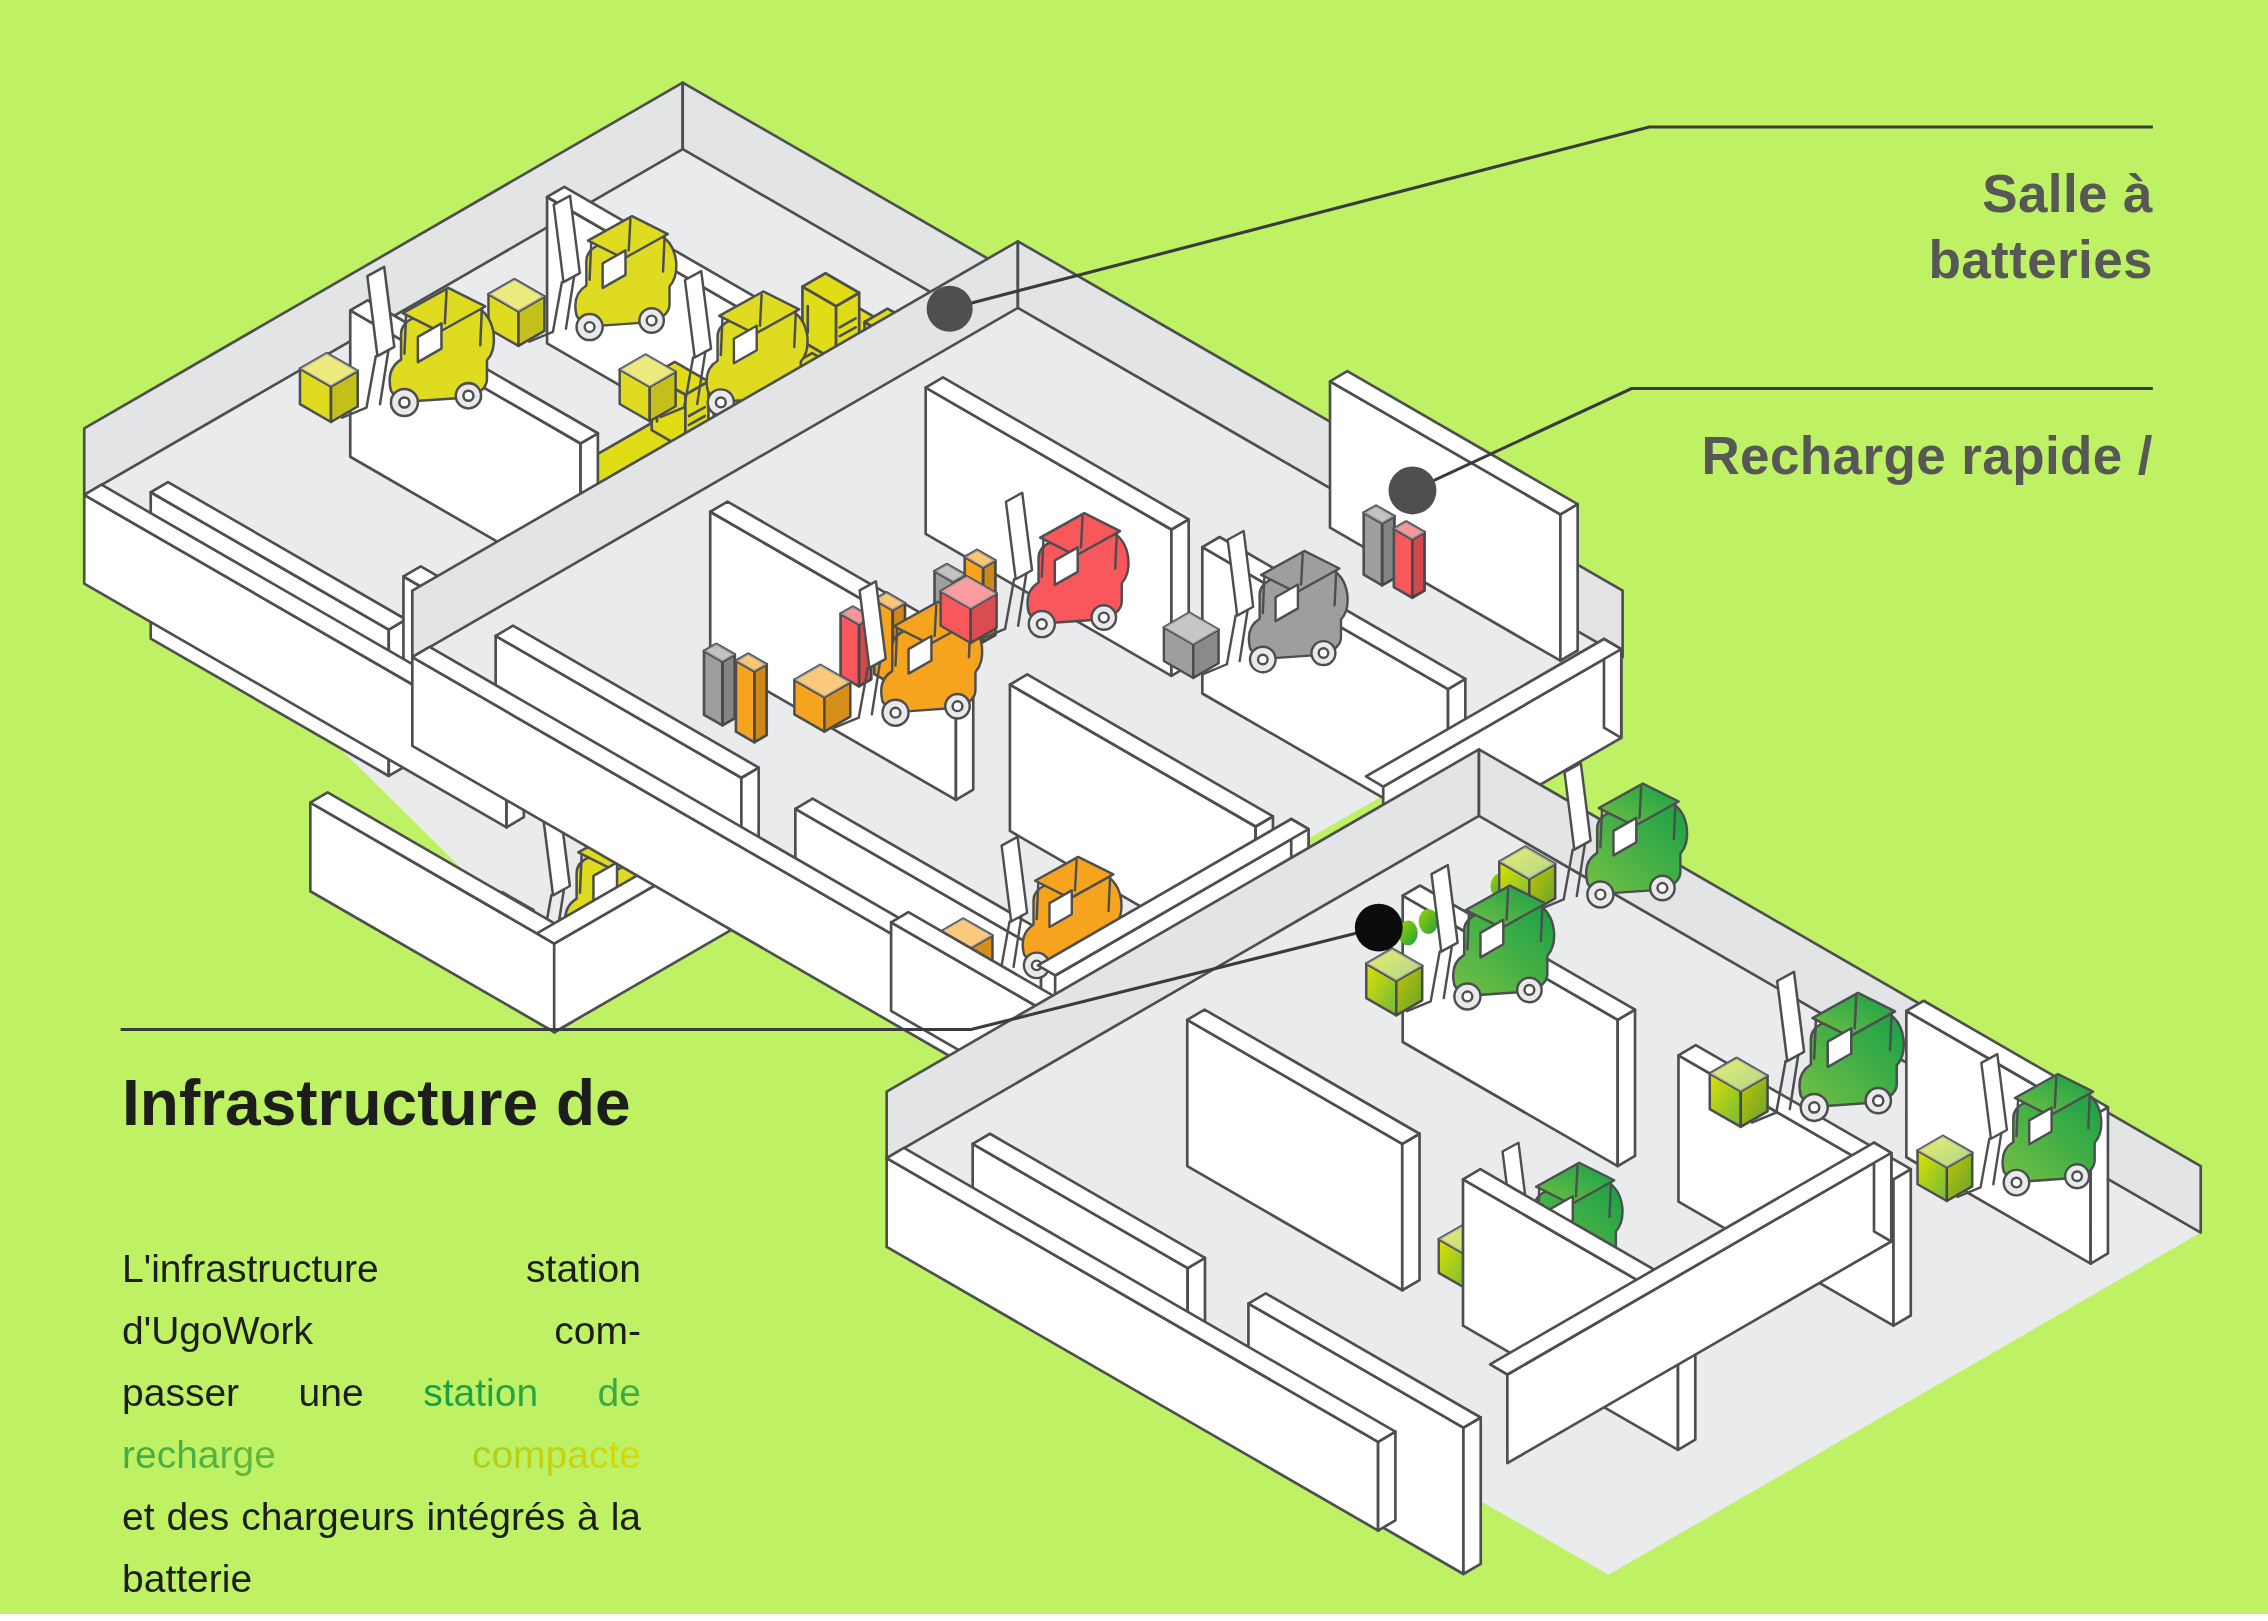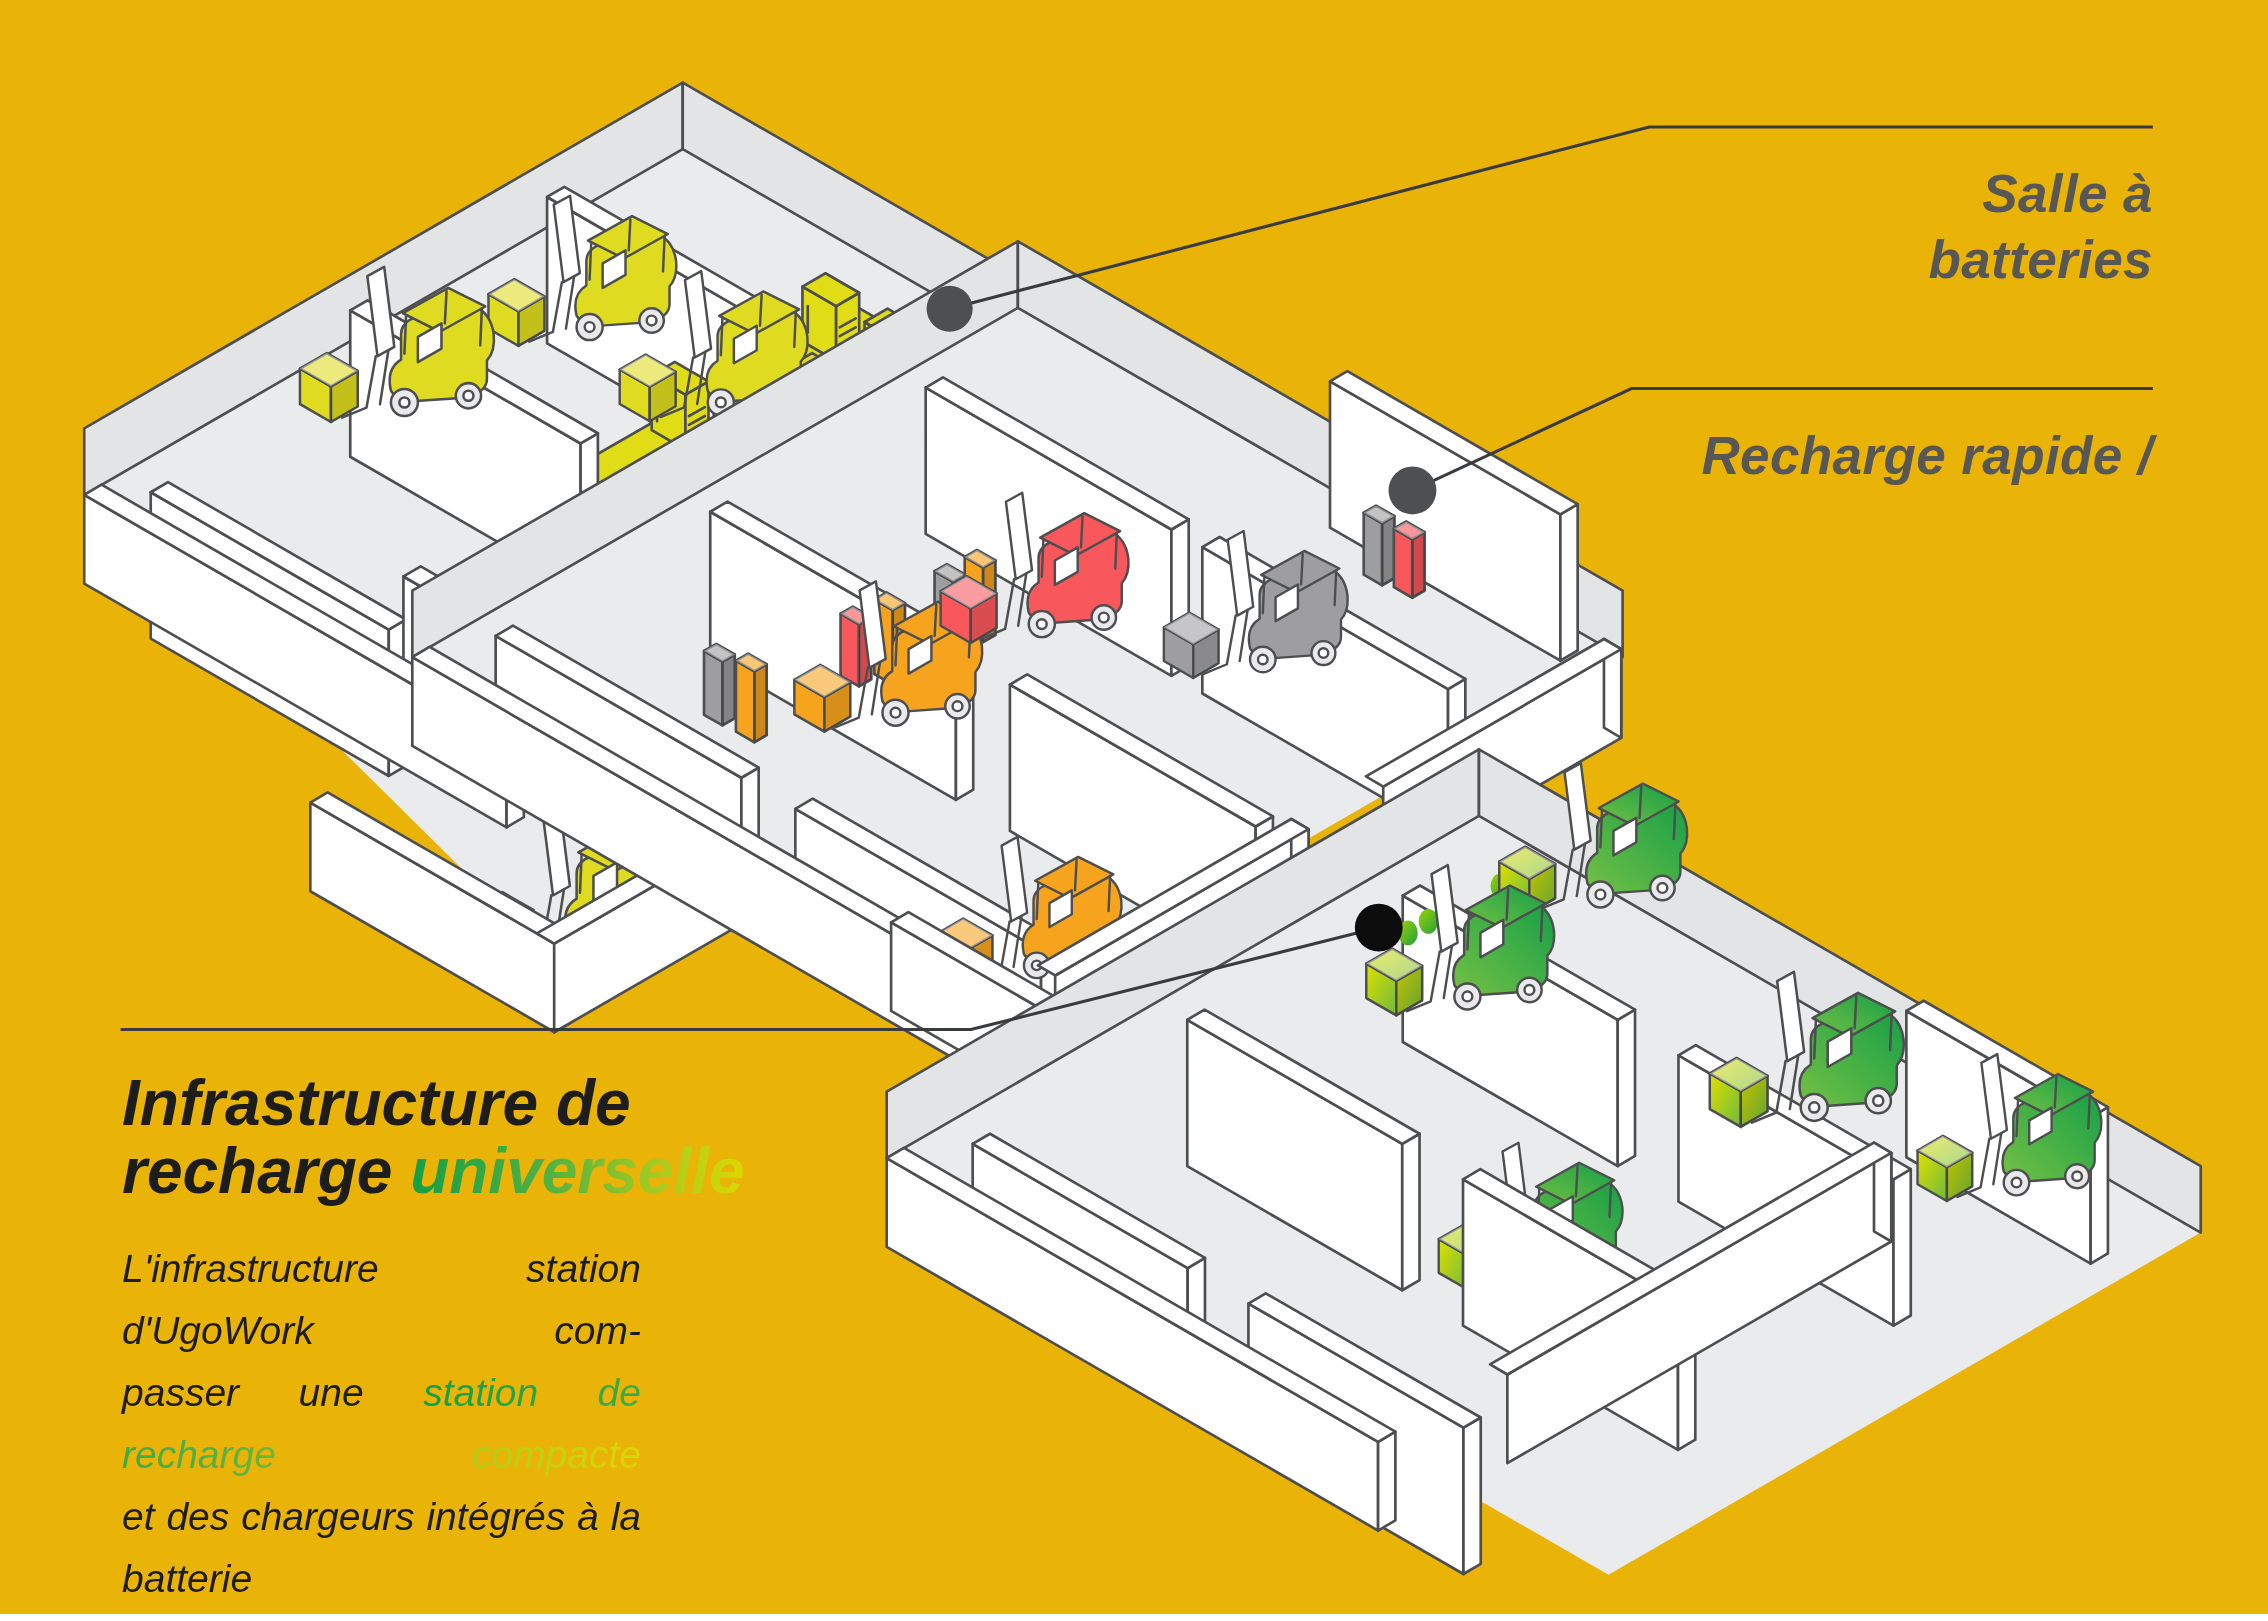--- a/index.html
+++ b/index.html
@@ -1,17 +1,17 @@
 <!DOCTYPE html>
 <html style="--ink: #1d1d1b; --label: #575756; --line: #3a3b3d; --outline: #4d4e50; --floor: #eaebed; --wall: #e3e4e6; --white: #ffffff; --yellow: #dedb20; --yellowFloor: #e0dc16; --orange: #f6a31e; --red: #f8575c; --gray: #9e9ea0; --green: #1f9c44; --greenLight: #74c044; --yellowGreen: #c9d800; --dot: #4e4f51; --dotBlack: #0c0c0c; --tire: #e9e9eb;font-size:14px"><head>
 <meta charset="utf-8">
 <style>
   html,body{margin:0;padding:0;background:#ffffff;}
-  #stage{position:relative;width:2269px;height:1614px;background:#eab308;overflow:hidden;
-         font-family:"Liberation Sans", sans-serif;font-style:italic;}
+  #stage{position:relative;width:2269px;height:1614px;background:#bef264;overflow:hidden;
+         font-family:"Liberation Sans", sans-serif;}
   #scene{position:absolute;left:0;top:0;}
   .lbl{position:absolute;text-align:right;font-weight:700;color:var(--label);
        font-size:53px;line-height:66px;letter-spacing:0.4px;white-space:nowrap;}
   #label-battery{right:116px;top:161px;}
   #label-lithium{right:116px;top:423px;}
   #headline{position:absolute;left:122px;top:1069px;font-weight:700;color:var(--ink);
             font-size:64px;line-height:68px;white-space:nowrap;}
   #bodycopy{position:absolute;left:122px;top:1238px;width:519px;color:var(--ink);
             font-size:39px;line-height:62px;font-weight:500;}
   .bline{width:519px;}
@@ -556,21 +556,20 @@
     <div>Salle à</div>
     <div>batteries</div>
   </div>
 
   <div class="lbl" id="label-lithium">
     <div>Recharge rapide /</div>
   </div>
 
   <div id="headline">
     <div>Infrastructure de</div>
-    <div><span>recharge </span><span class="grad">universelle</span></div>
   </div>
 
   <div id="bodycopy">
     <div class="bline just"><span>L'infrastructure station d'UgoWork com-</span></div>
     <div class="bline just"><span>passer une </span><span class="grad">station de recharge compacte</span></div>
     <div class="bline just"><span>et des chargeurs intégrés à la batterie</span></div>
     <div class="bline just"><span>pour faire passer la productivité de votre</span></div>
 
   </div>
 

